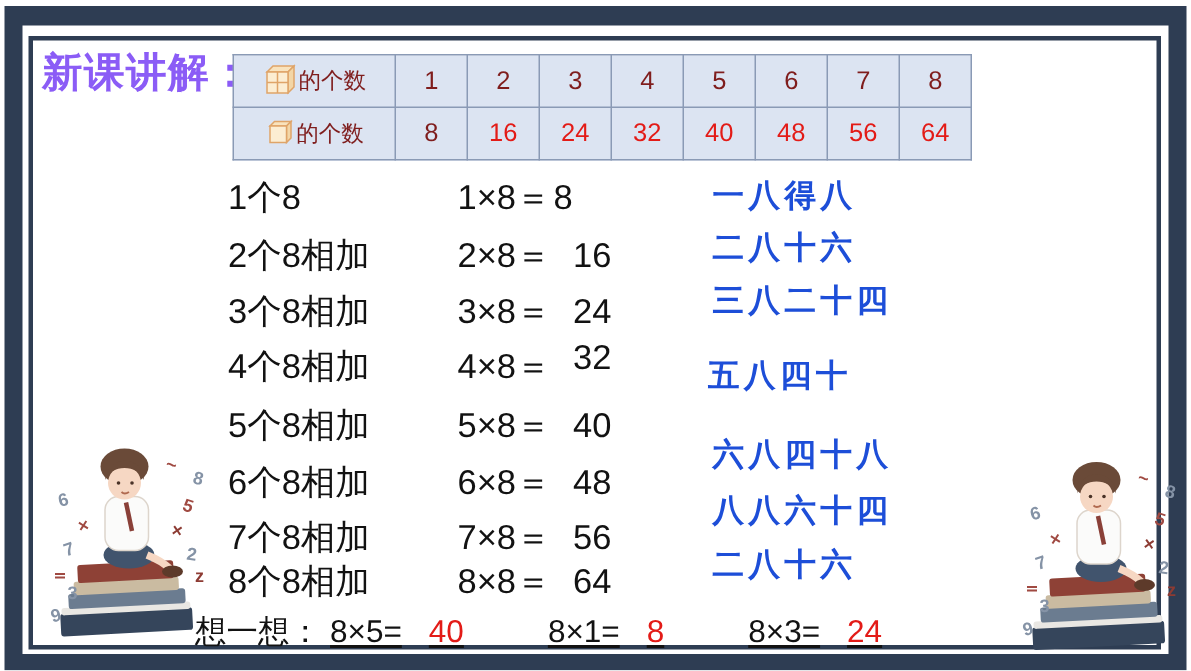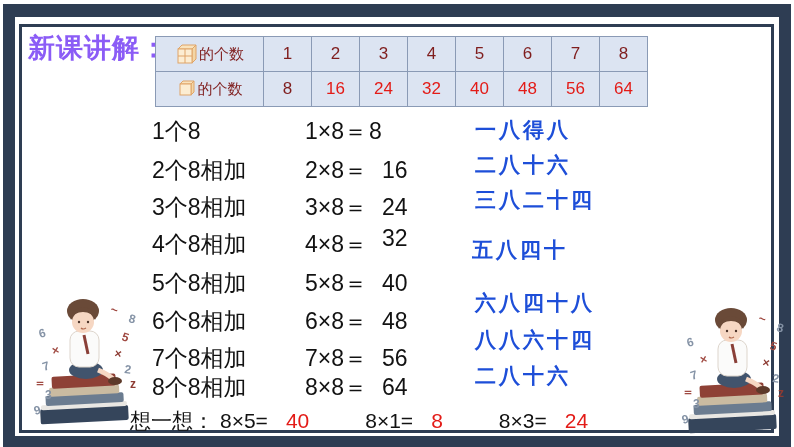--- a/index.html
+++ b/index.html
@@ -48,21 +48,21 @@
   .rhyme {
     position:absolute; left:475px; font-size:21px; font-weight:bold;
     color:#1d4ed8; letter-spacing:3px; white-space:nowrap;
     font-family:"Liberation Serif", serif;
   }
   
   .think {
     position:absolute; left:130px; top:407px; font-size:21px; white-space:nowrap;
   }
   .think-prompt { margin-right:6px; }
-  .think-item { margin-right:56px; }
+  .think-item { margin-right:56px;text-decoration:underline; }
   .think-expr { }
   .think-ans { color:#e31b17; margin-left:18px; }
   
   .boy { position:absolute; z-index:5; }
   .boy-left  { left:26px;  top:286px; width:120px; height:146px; }
   .boy-right { left:674px; top:293px; width:120px; height:150px; }
   .glyph { font-family:"Liberation Sans", sans-serif; font-weight:bold; }
 </style>
 </head>
 <body>

